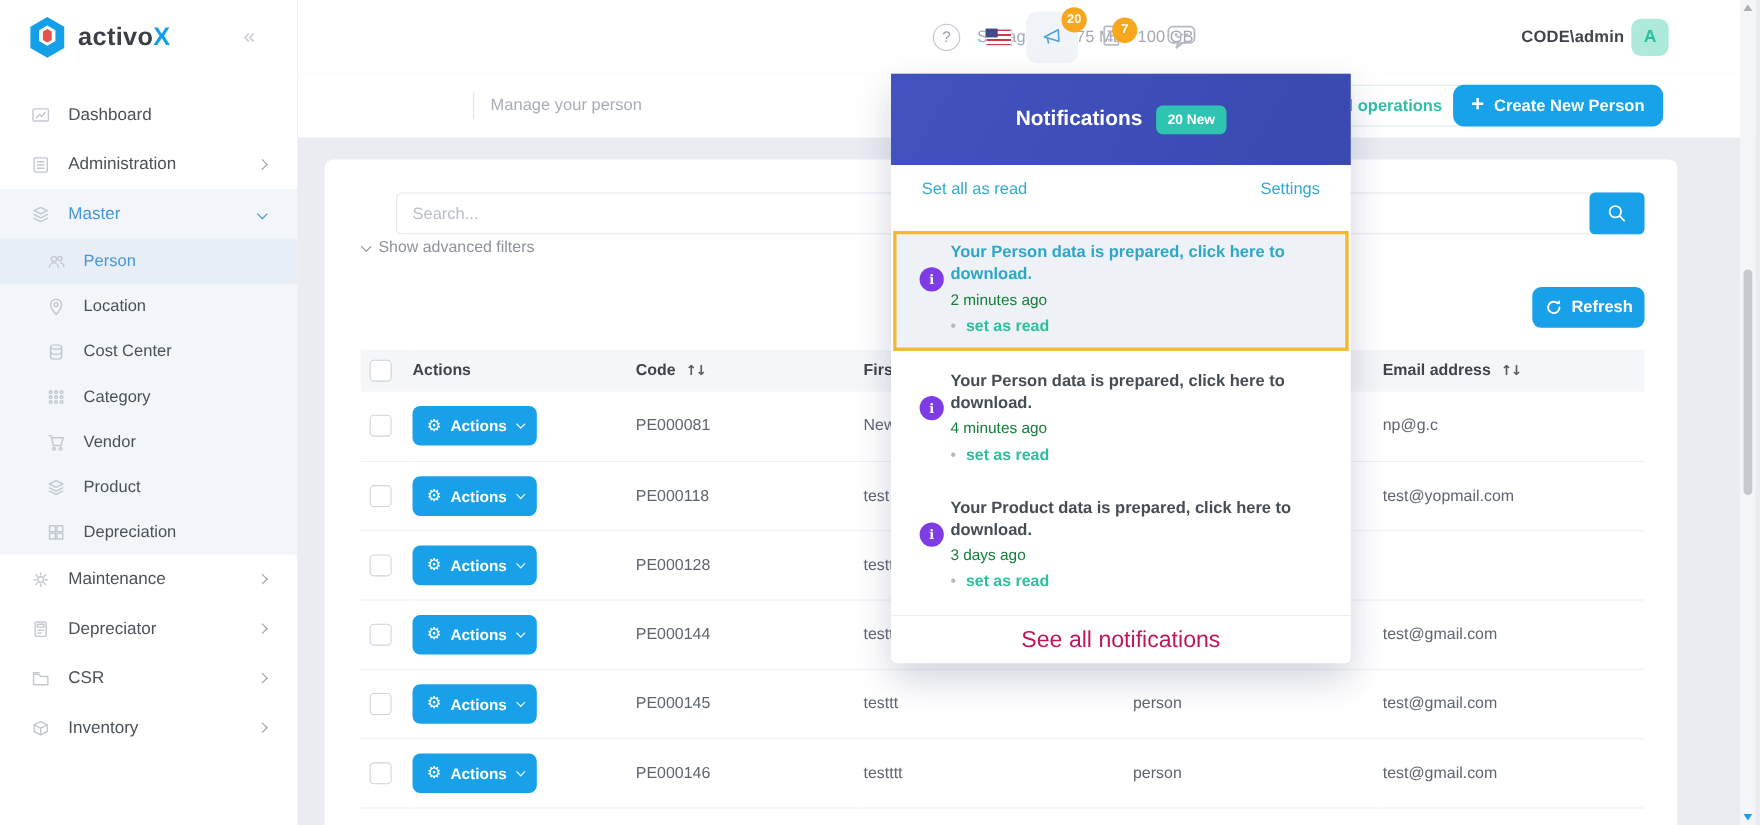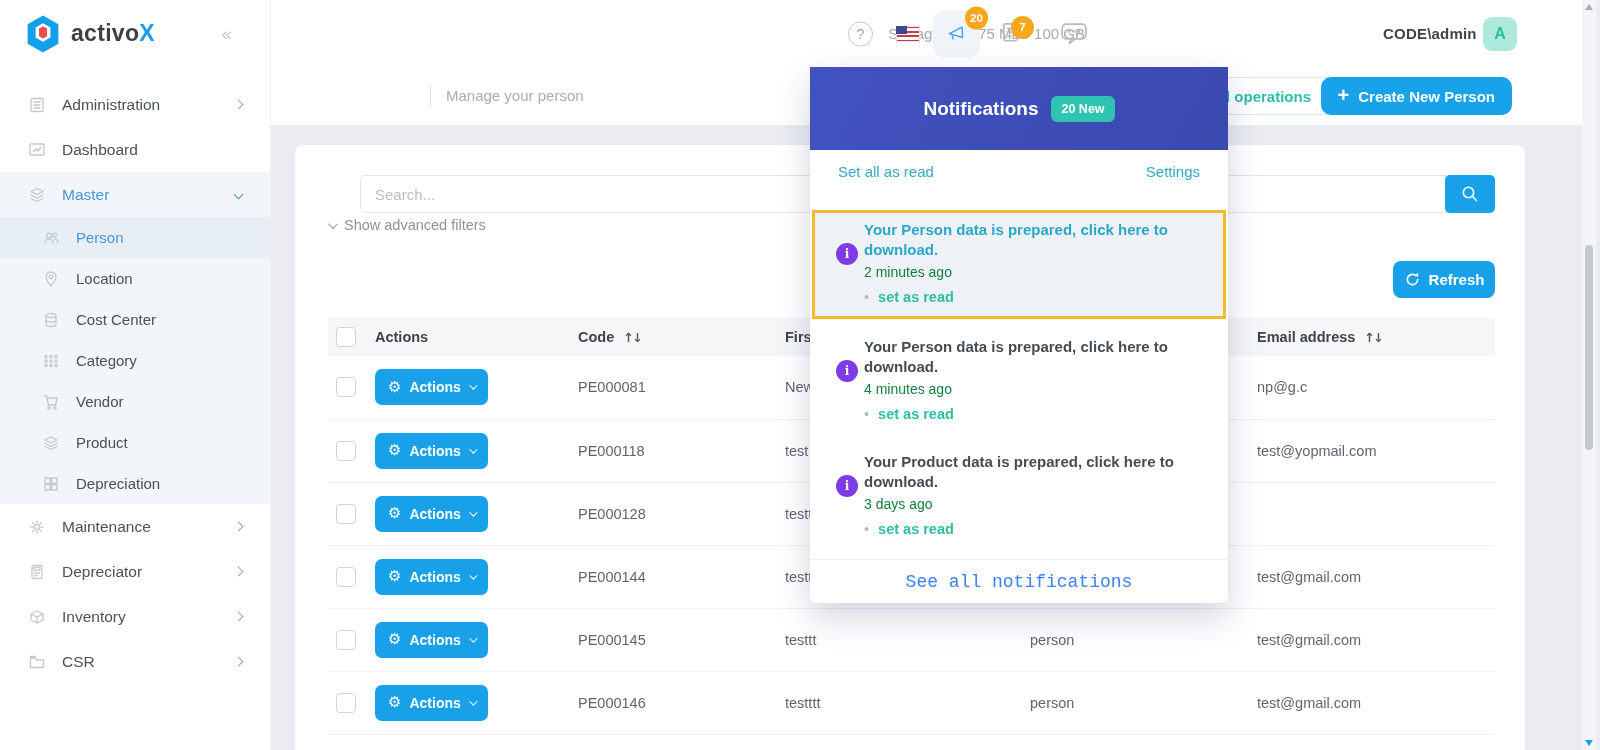--- a/index.html
+++ b/index.html
@@ -85,21 +85,21 @@
   .notif-item.highlight { margin:0 2px 10px 2px; border:3px solid #f2b92e; background:#eef2f6; padding:7px 21px 9px 49px; }
   .info-ic { position:absolute; left:26px; top:50%; margin-top:-22px; width:22px; height:22px; border-radius:50%; background:#7e3ce4; color:#fff; font-size:12px; font-weight:bold; text-align:center; line-height:22px; font-family:"DejaVu Serif",serif; }
   .notif-item.highlight .info-ic { left:21px; }
   .n-title { font-size:15px; font-weight:600; color:#454c54; line-height:20px; max-width:315px; }
   .notif-item.highlight .n-title { color:#2ba7c7; }
   .n-time { font-size:14px; color:#15803d; margin-top:3px; line-height:19px; }
   .n-action { margin-top:5px; font-size:14.5px; line-height:20px; }
   .n-bullet { color:#b5b8bd; margin-right:9px; }
   .n-read { color:#2dbf9e; font-weight:600; cursor:pointer; }
   .notif-foot { border-top:1px solid #eceef2; height:44px; display:flex; align-items:center; justify-content:center; margin-top:4px; }
-  .lnk-blue { color:#3b82f6; font-size:18px; cursor:pointer;font-family:Liberation Mono, monospace; }
+  .lnk-blue { color:#be185d; font-size:21px; cursor:pointer; }
 
   
   .sbar { position:absolute; right:0; top:0; width:14px; height:750px; background:#f4f5f7; z-index:60; }
   .sthumb { position:absolute; left:3px; top:245px; width:8px; height:205px; border-radius:4px; background:#c5c8cf; cursor:pointer; }
   .sarrow { position:absolute; left:3px; width:0; height:0; border-left:4.5px solid transparent; border-right:4.5px solid transparent; cursor:pointer; }
   .sarrow.up { top:4px; border-bottom:6px solid #a9adb6; }
   .sarrow.down { bottom:4px; border-top:6px solid #18a1e9; }
 </style>
 </head>
 <body>
@@ -113,34 +113,34 @@
         <polygon points="12,6 16.8,8.8 16.8,15.2 12,18 7.2,15.2 7.2,8.8" fill="#ffffff"></polygon>
         <polygon points="12,9 14.6,10.5 14.6,15.5 12,17 9.4,15.5 9.4,10.5" fill="#e8524a" transform="translate(0,-1)"></polygon>
       </svg>
       <span class="logo-name"><span>activo</span><span class="logo-x">X</span></span>
       <span class="collapse">«</span>
     </div>
 
     <nav class="nav">
       <div class="nav-item">
         <svg class="nico" viewBox="0 0 18 18">
+            <rect x="2" y="3" width="14" height="11" rx="1"></rect>
+            <polyline points="5,11 8,8 10,10 13,6"></polyline>
+          </svg>
+        <span class="nav-label">Dashboard</span>
+      </div>
+      <div class="nav-item">
+        <svg class="nico" viewBox="0 0 18 18">
             <rect x="3" y="2.5" width="12" height="13" rx="1"></rect>
             <line x1="6" y1="6" x2="12" y2="6"></line>
             <line x1="6" y1="9" x2="12" y2="9"></line>
             <line x1="6" y1="12" x2="12" y2="12"></line>
           </svg>
         <span class="nav-label">Administration</span>
         <span class="chev right"></span>
-      </div>
-      <div class="nav-item">
-        <svg class="nico" viewBox="0 0 18 18">
-            <rect x="2" y="3" width="14" height="11" rx="1"></rect>
-            <polyline points="5,11 8,8 10,10 13,6"></polyline>
-          </svg>
-        <span class="nav-label">Dashboard</span>
       </div>
 
       <div class="nav-group">
         <div class="nav-item blue">
           <svg class="nico" viewBox="0 0 18 18">
               <path d="M9 2.5l6 3-6 3-6-3z"></path>
               <path d="M3 9l6 3 6-3"></path>
               <path d="M3 12.5l6 3 6-3"></path>
             </svg>
           <span class="nav-label">Master</span>
@@ -227,32 +227,32 @@
             <line x1="8.5" y1="10" x2="9.5" y2="10"></line>
             <line x1="10.5" y1="10" x2="11.5" y2="10"></line>
             <line x1="6.5" y1="12.5" x2="7.5" y2="12.5"></line>
             <line x1="8.5" y1="12.5" x2="9.5" y2="12.5"></line>
           </svg>
         <span class="nav-label">Depreciator</span>
         <span class="chev right"></span>
       </div>
       <div class="nav-item">
         <svg class="nico" viewBox="0 0 18 18">
+            <path d="M2.5 5h5l1.5 2h6.5v7.5h-13z"></path>
+            <path d="M2.5 5V3.5h5"></path>
+          </svg>
+        <span class="nav-label">CSR</span>
+        <span class="chev right"></span>
+      </div>
+      <div class="nav-item">
+        <svg class="nico" viewBox="0 0 18 18">
             <path d="M3 6l6-3 6 3v6l-6 3-6-3z"></path>
             <path d="M3 6l6 3 6-3M9 9v6"></path>
           </svg>
         <span class="nav-label">Inventory</span>
-        <span class="chev right"></span>
-      </div>
-      <div class="nav-item">
-        <svg class="nico" viewBox="0 0 18 18">
-            <path d="M2.5 5h5l1.5 2h6.5v7.5h-13z"></path>
-            <path d="M2.5 5V3.5h5"></path>
-          </svg>
-        <span class="nav-label">CSR</span>
         <span class="chev right"></span>
       </div>
     </nav>
   </aside>
 
   <header class="topbar">
     <span class="storage">Storage: 185.75 MB / 100 GB</span>
     <div class="tb-icon help-circle">?</div>
     <div class="tb-icon flag"></div>
     <div class="tb-icon megabtn">

